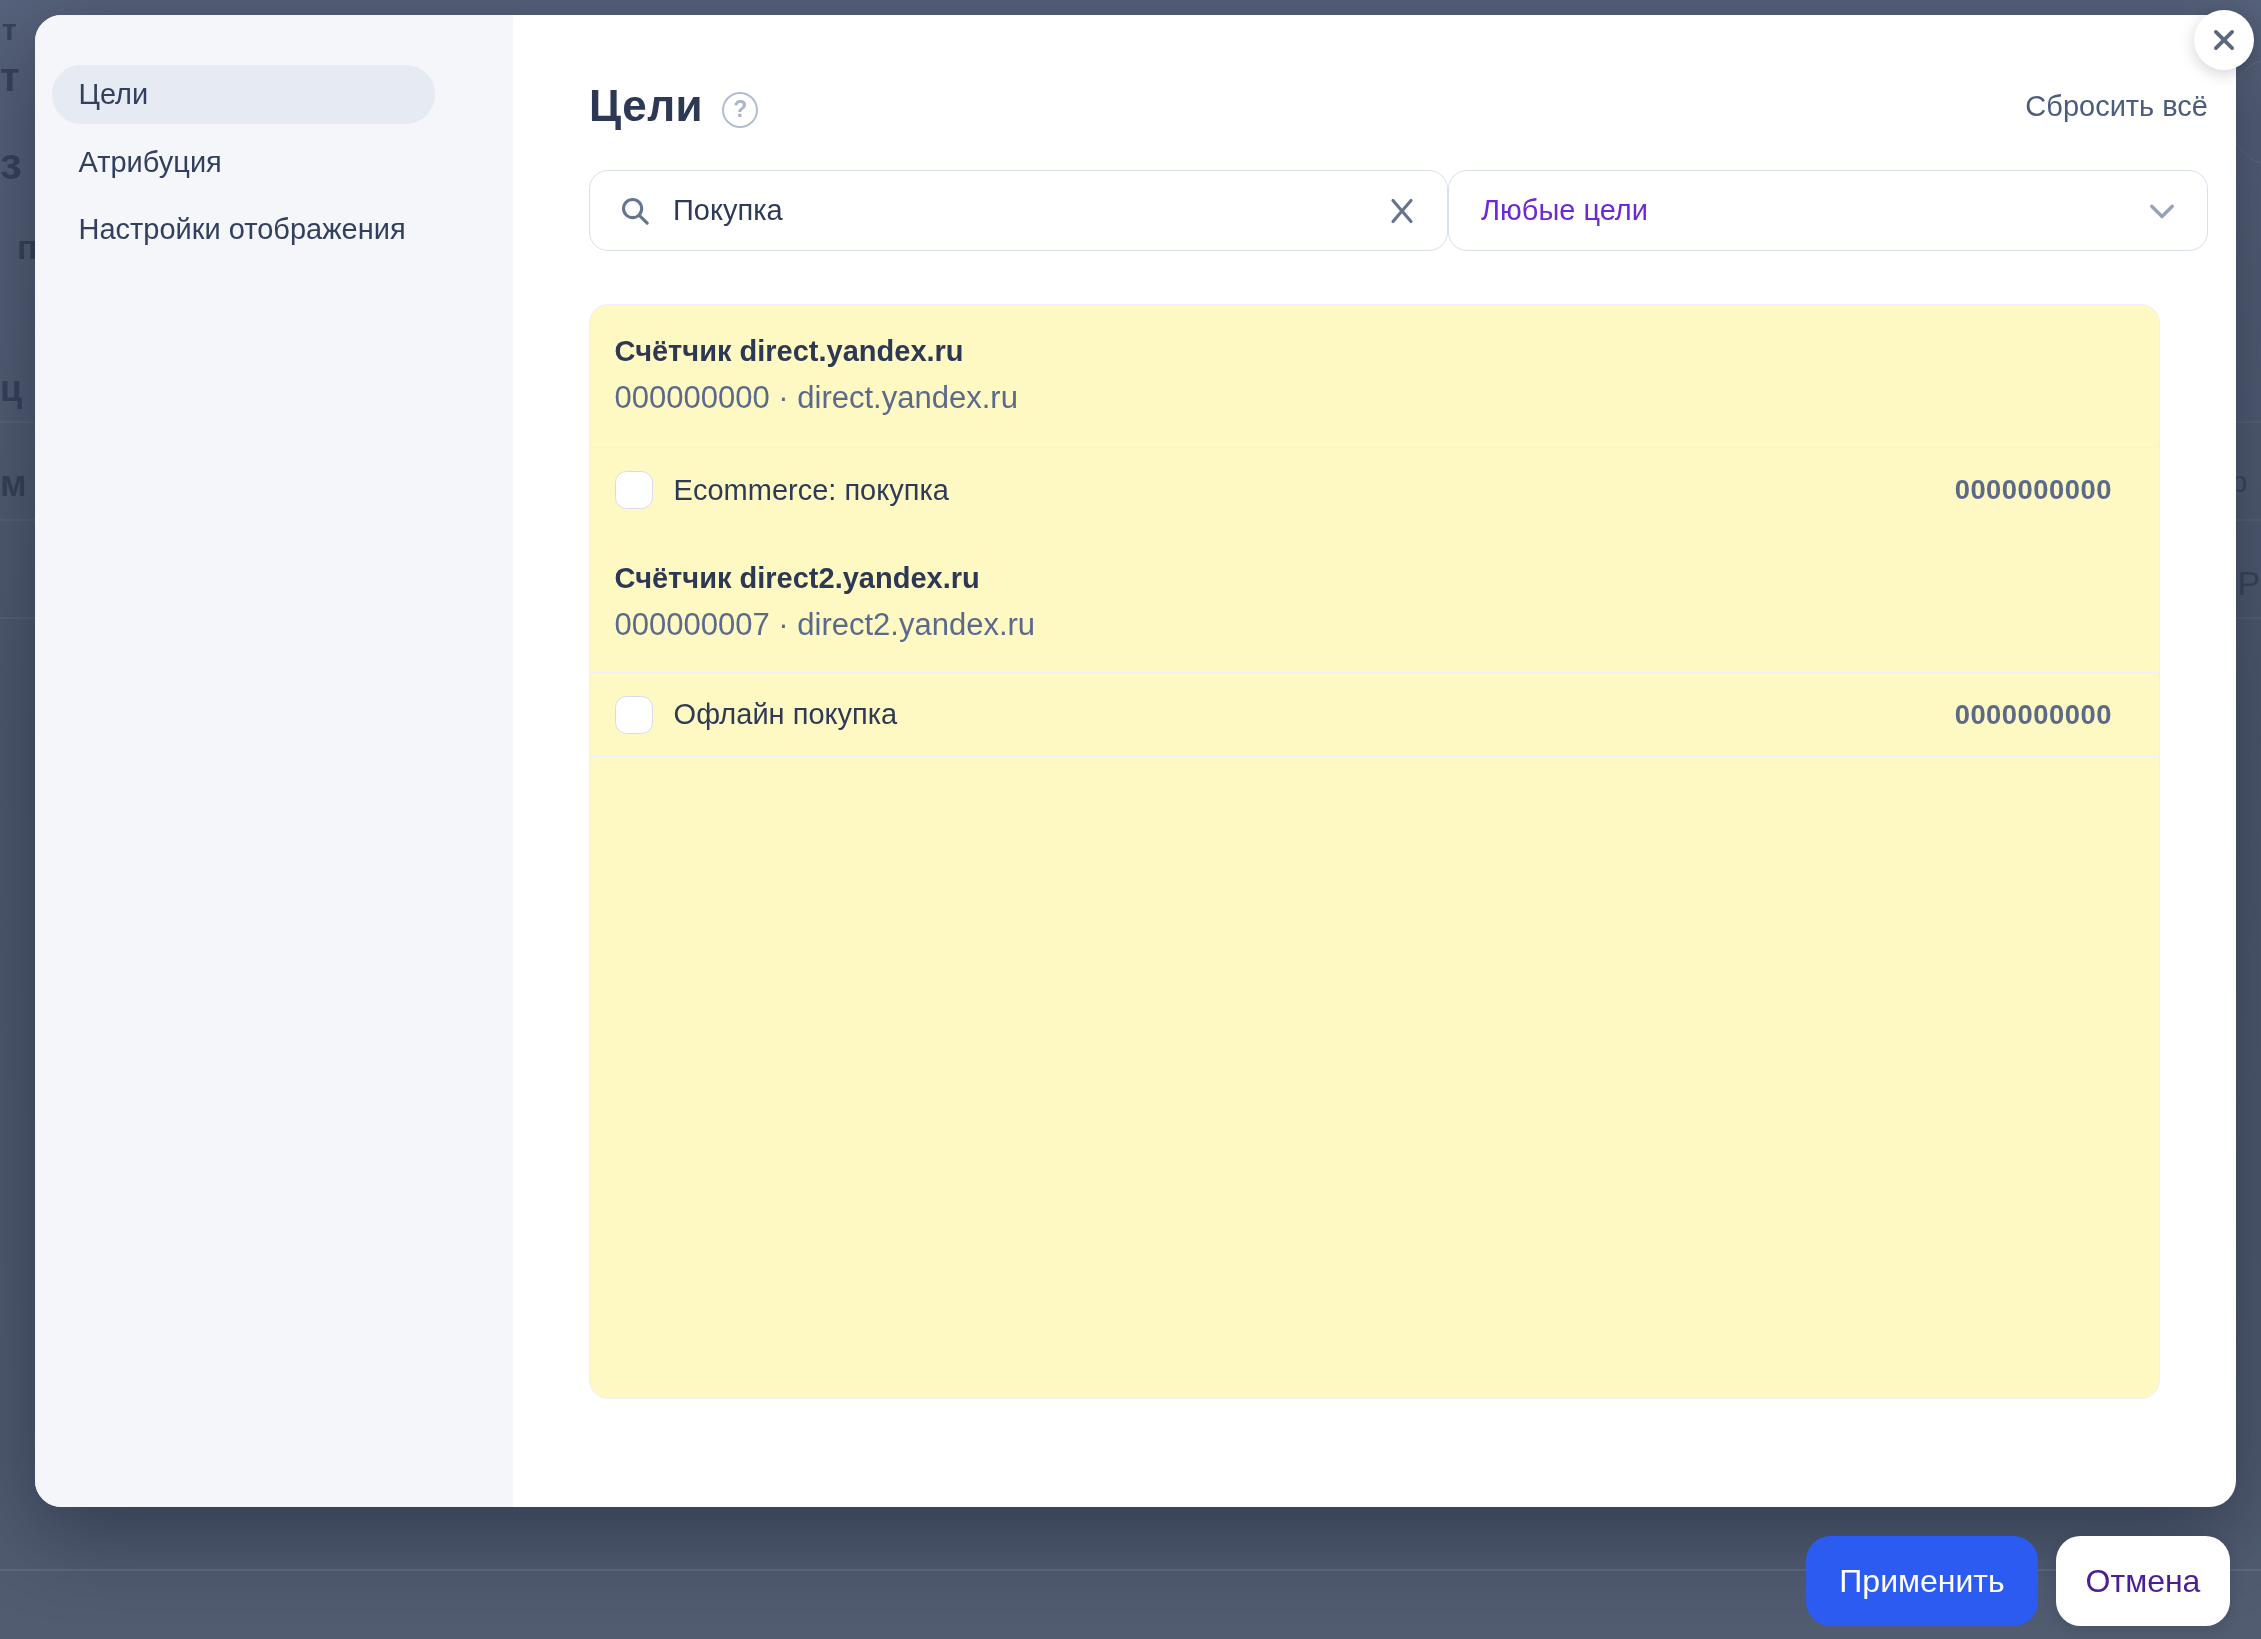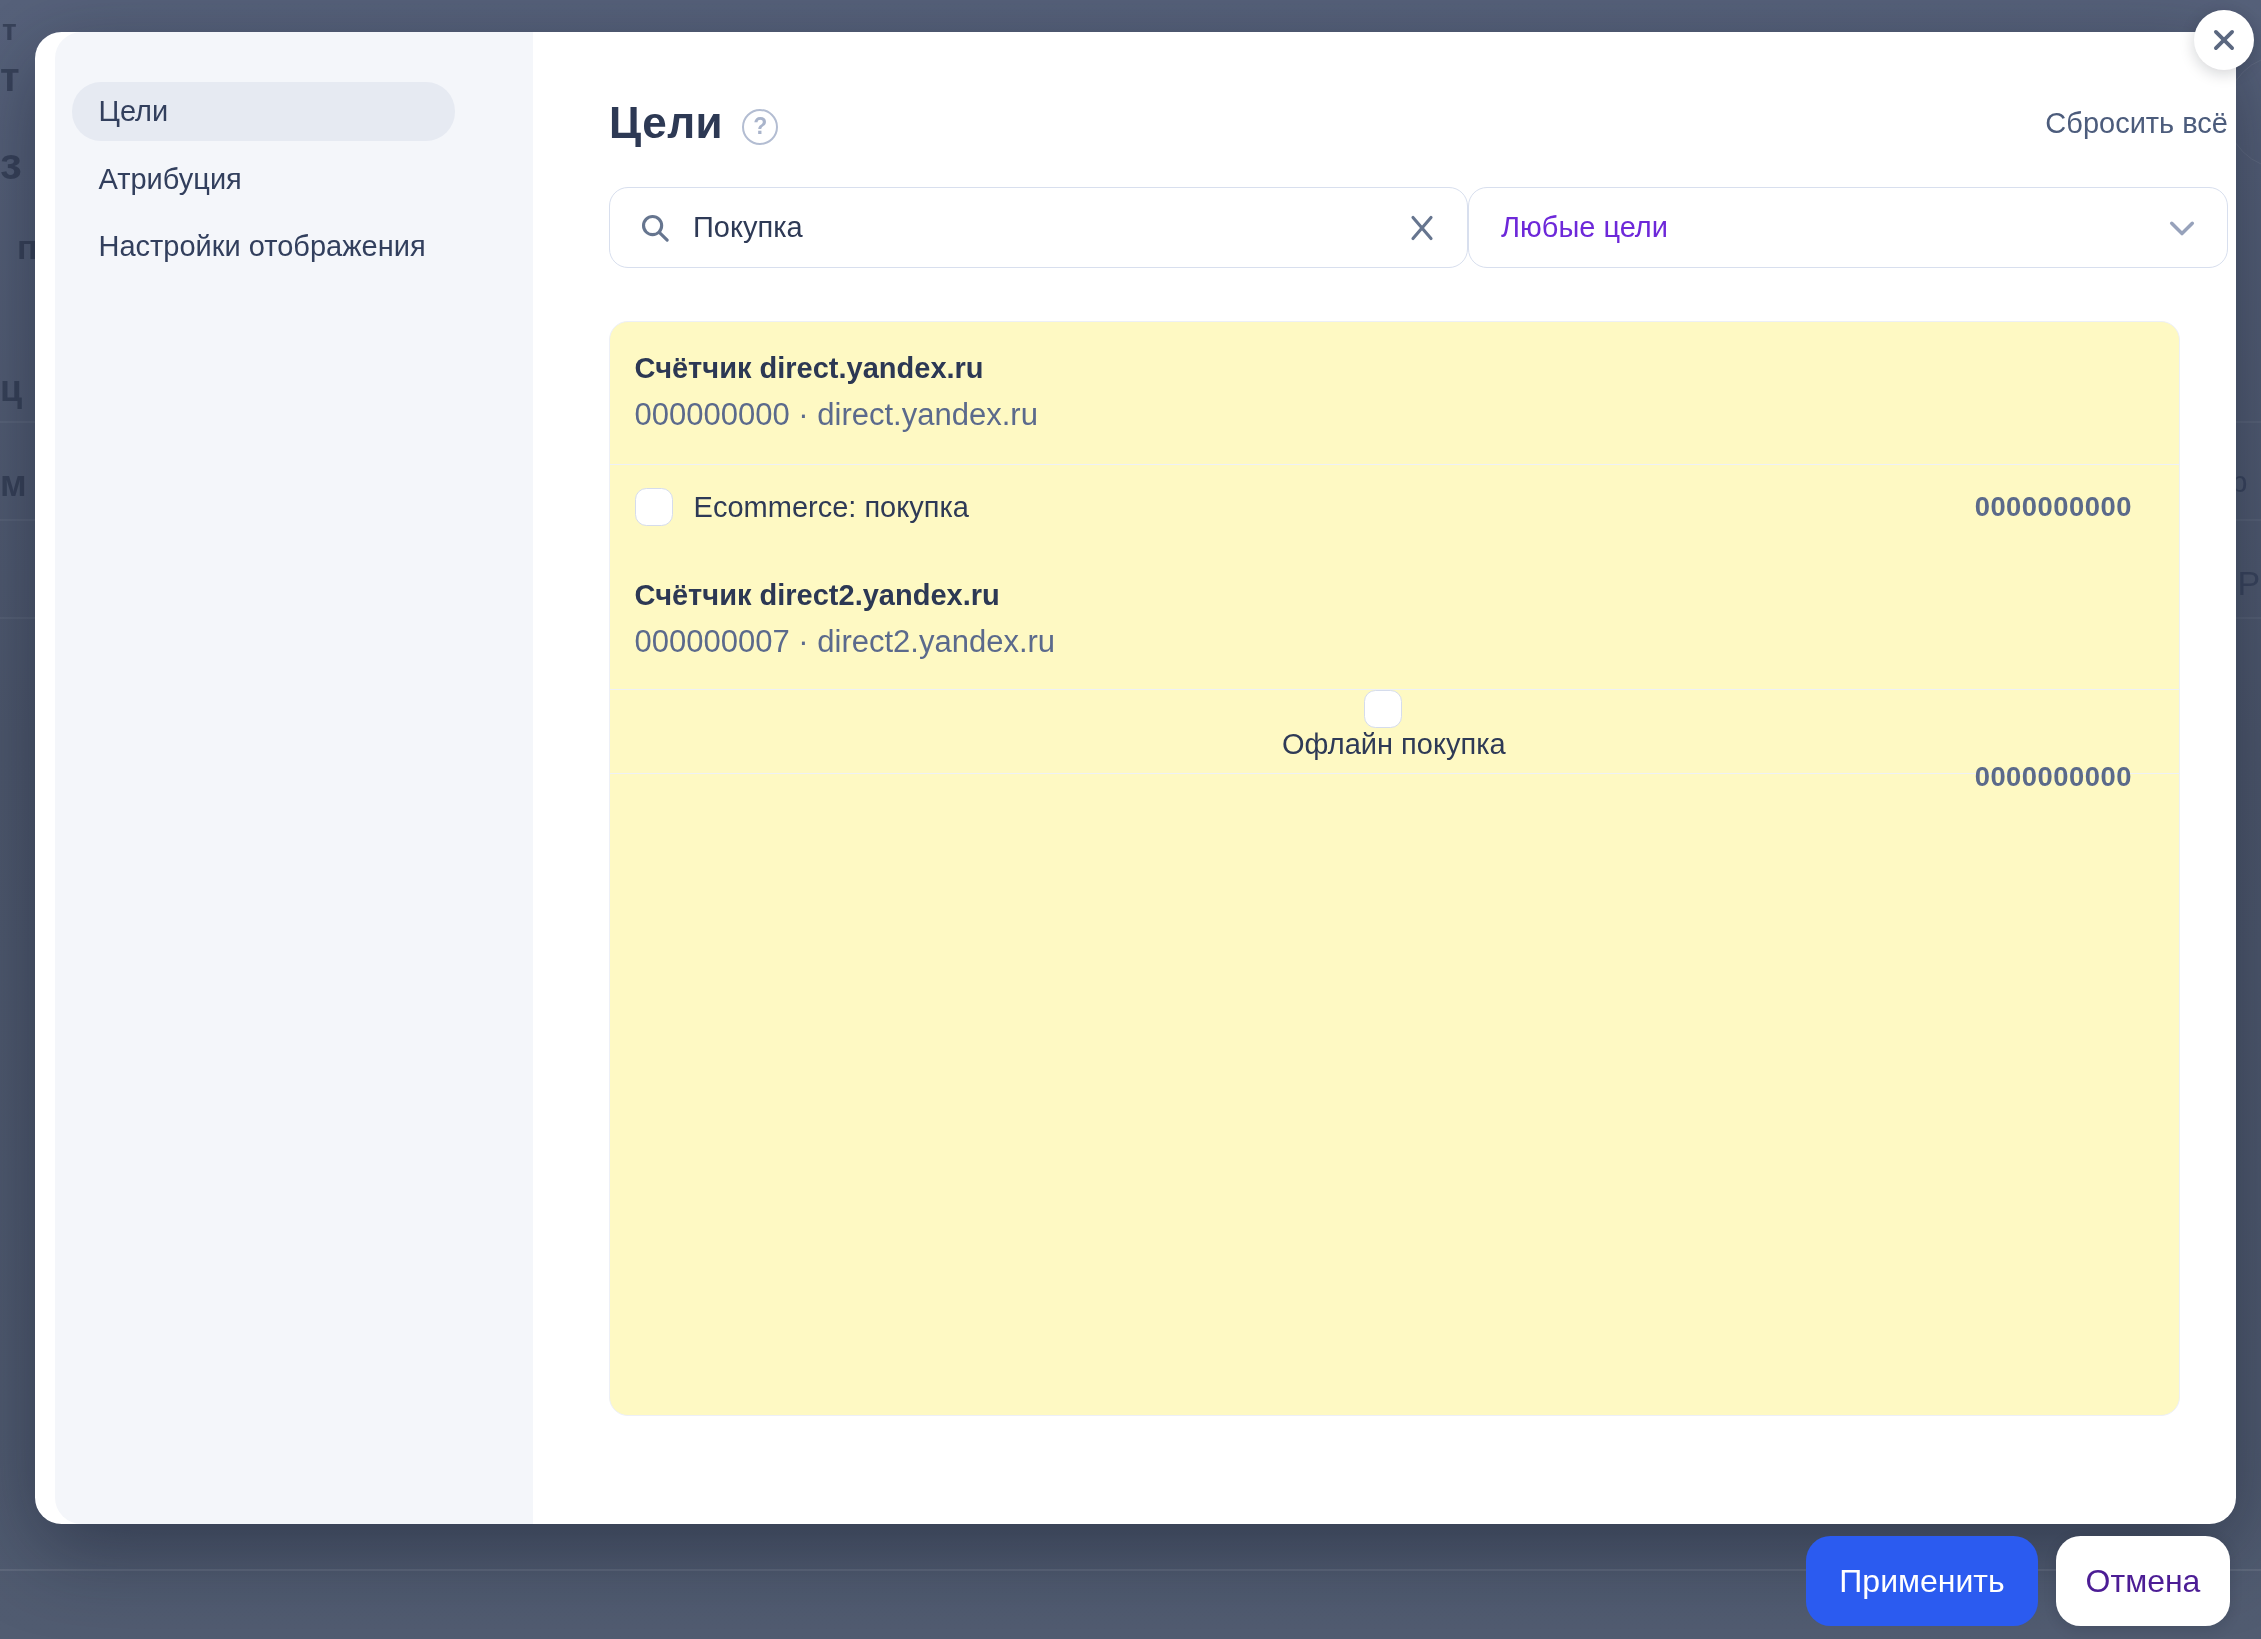--- a/index.html
+++ b/index.html
@@ -13,23 +13,23 @@
 
   
   .bg-line { position:absolute; left:0; width:100%; height:1.9px; background:rgba(255,255,255,.05); }
   .bg-line.strong { background:rgba(255,255,255,.09); }
   .bg-frag { position:absolute; color:#2f3950; opacity:.75; font-weight:700; line-height:1; }
   .bg-frag.right { color:#333e58; }
   .bg-circle { position:absolute; left:2226px; top:55px; width:114px; height:114px;
     border:1.9px solid rgba(255,255,255,.07); border-radius:50%; }
 
   
-  .modal { position:absolute; left:35px; top:32px; width:2201px; height:1492px;
+  .modal { position:absolute; left:35px; top:15px; width:2201px; height:1492px;
     background:#ffffff; border-radius:26.5px; box-shadow:0 24.6px 85px rgba(14,21,38,.45);
-    display:flex; z-index:2;padding-left:20px; }
+    display:flex; z-index:2; }
 
   .sidebar { flex:none; width:478px; background:#f4f6fa;
     border-radius:26.5px 0 0 26.5px; padding-top:50px; }
   .nav-item { width:383px; height:59px; margin:0 0 8.5px 17px; border-radius:29px;
     display:flex; align-items:center; padding:0 26.5px; font-size:29px; color:#323f5d;
     cursor:pointer; white-space:nowrap; }
   .nav-item.selected { background:#e6eaf2; }
 
   .content { flex:1; position:relative; padding:0 60px 0 76px; }
 
@@ -52,21 +52,21 @@
     font-size:29px; color:#6d28d9; background:#fff; cursor:pointer; }
   .goal-select .chev { margin-left:auto; display:flex; }
 
   .panel { margin-top:53px; width:1571px; height:1095px; border:1.9px solid #edf0f7;
     border-radius:19px; overflow:hidden; background:#fef9c3; }
   .group-header { padding:30px 47px 0 24.6px; height:142px; }
   .counter-title { font-size:29px; font-weight:700; color:#2c3854; }
   .counter-meta { font-size:31px; color:#5b6a8c; margin-top:12.3px; }
   .goal-row { height:85px; border-top:1.9px solid #eef1f6; display:flex; align-items:center;
     padding:0 47px 0 24.6px; cursor:pointer; }
-  .goal-row.last { border-bottom:1.9px solid #eef1f6;flex-direction:column; }
+  .goal-row.last { border-bottom:1.9px solid #eef1f6; }
   .checkbox { flex:none; width:38px; height:38px; border:1.9px solid #d5dcec;
     border-radius:11.4px; background:#fff; cursor:pointer; }
   .goal-label { font-size:29px; color:#2e3a56; margin-left:21px; }
   .goal-id { margin-left:auto; font-size:27.4px; color:#5b6a8a; letter-spacing:0.5px;font-weight:bold; }
 
   .close-btn { position:absolute; left:2194px; top:10.4px; width:60px; height:60px;
     border-radius:50%; background:#ffffff; border:none; z-index:5; cursor:pointer;
     box-shadow:0 3.8px 15px rgba(10,16,30,.18); display:flex; align-items:center;
     justify-content:center; }
 

